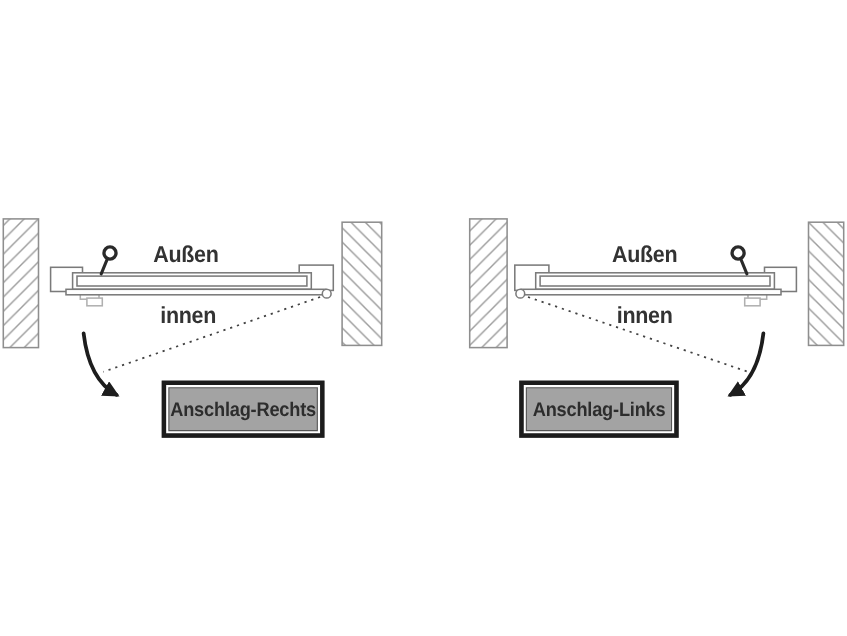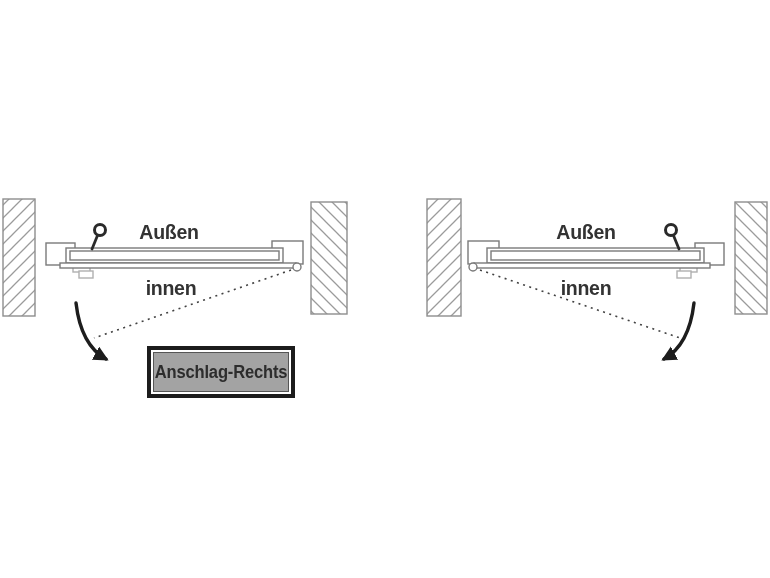--- a/index.html
+++ b/index.html
@@ -106,14 +106,17 @@
 
   <span class="lbl" style="left:169px;top:232px;">Außen</span>
   <span class="lbl" style="left:171px;top:288px;">innen</span>
 
   <span class="lbl" style="left:586px;top:232px;">Außen</span>
   <span class="lbl" style="left:586px;top:288px;">innen</span>
 
   <div class="caption-box box-rechts">
     <span class="cap">Anschlag-Rechts</span>
   </div>
+  <div class="caption-box box-links">
+    <span class="cap">Anschlag-Links</span>
+  </div>
 
 </div>
 
 </body></html>

